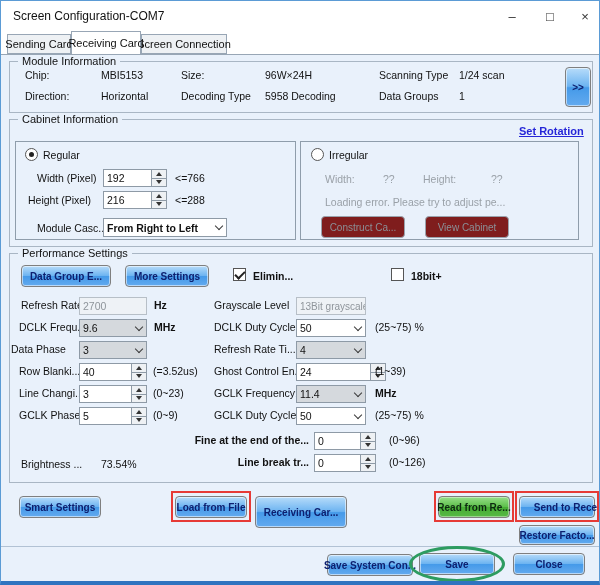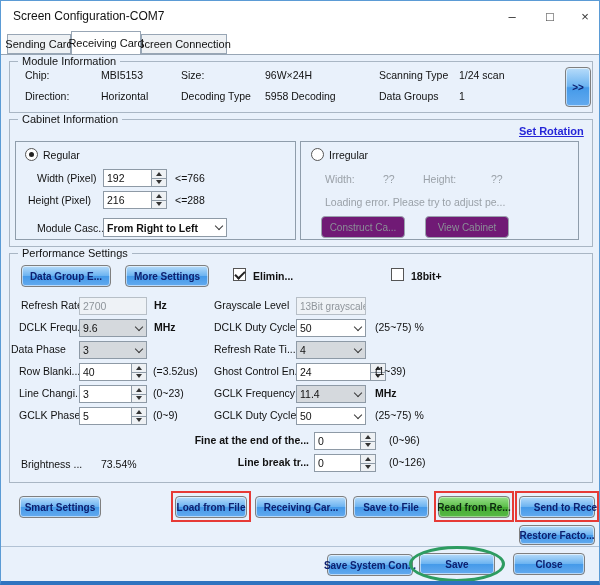--- a/index.html
+++ b/index.html
@@ -26,21 +26,21 @@
   .lbl.r { text-align:right; }
   .link { position:absolute; font-size:11px; font-weight:bold; color:#2626d8;
           text-decoration:underline; white-space:nowrap; cursor:pointer; }
   .btn { position:absolute; display:flex; align-items:center; justify-content:center;
          font-size:10px; font-weight:bold; border-radius:4px; border:1px solid #7f7f7f;
          white-space:nowrap; cursor:pointer; }
   .btn.blue { background:linear-gradient(180deg,#b7dcfa,#6db4f1 48%,#459ae9 52%,#63aaef);
               color:#0d2070; box-shadow:inset 0 0 0 1px rgba(255,255,255,.55); }
   .btn.green { background:linear-gradient(180deg,#97df88,#5ec04c 48%,#46ad34 52%,#57b945);
                color:#0d2a10; box-shadow:inset 0 0 0 1px rgba(255,255,255,.4); }
-  .btn.gray { background:#701a75; color:#8b9097; border:1px solid #9aa3ad; font-weight:normal; }
+  .btn.gray { background:#7f1d1d; color:#8b9097; border:1px solid #9aa3ad; font-weight:normal; }
   .field { position:absolute; height:18px; background:#fff; border:1px solid #8e9aa6;
            display:flex; align-items:stretch; font-size:10.5px; color:#111; overflow:hidden; }
   .field .val { flex:1; display:flex; align-items:center; padding-left:3px; white-space:nowrap; }
   .field.gray { background:#d5d9dd; }
   .field.dis { background:#eef2f6; border-color:#b7bfc7; }
   .field.dis .val { color:#8f959b; }
   .chev { width:15px; display:flex; align-items:center; justify-content:center; }
   .chev i { width:6px; height:6px; border-right:1.5px solid #3a3a3a;
             border-bottom:1.5px solid #3a3a3a; transform:rotate(45deg); margin-top:-3px; }
   .spinb { width:15px; border-left:1px solid #8e9aa6; display:flex; flex-direction:column; }
@@ -328,25 +328,22 @@
   <div class="hl-red" style="left:170px; top:490px; width:80px; height:31px;"></div>
   <div class="hl-red" style="left:433px; top:490px; width:80px; height:31px;"></div>
   <div class="hl-red" style="left:514px; top:490px; width:84px; height:31px;"></div>
 
   <div class="btn blue" style="left:18px; top:495px; width:82px; height:22px;">
       <span>Smart Settings</span>
     </div>
   <div class="btn blue" style="left:174px; top:495px; width:72px; height:22px;">
       <span>Load from File</span>
     </div>
-  <div class="btn blue" style="left:254px; top:495px; width:92px; height:22px;justify-content:center;">
+  <div class="btn blue" style="left:254px; top:495px; width:92px; height:32px;justify-content:center;">
       <span>Receiving Car...</span>
-    </div>
-  <div class="btn blue" style="left:352px; top:495px; width:76px; height:22px;">
-      <span>Save to File</span>
     </div>
   <div class="btn green" style="left:437px; top:495px; width:72px; height:22px;">
       <span>Read from Re...</span>
     </div>
   <div class="btn blue" style="left:518px; top:495px; width:76px; height:22px;padding-left:28px;">
       <span>Send to Recei...</span>
     </div>
   <div class="btn blue" style="left:518px; top:524px; width:76px; height:20px;">
       <span>Restore Facto...</span>
     </div>

